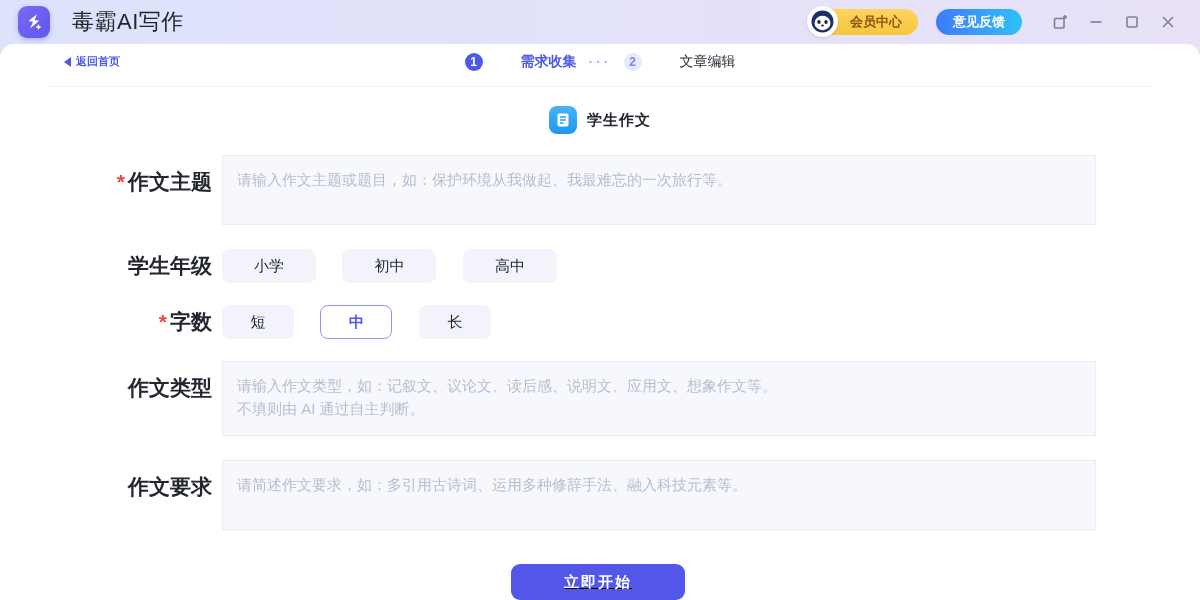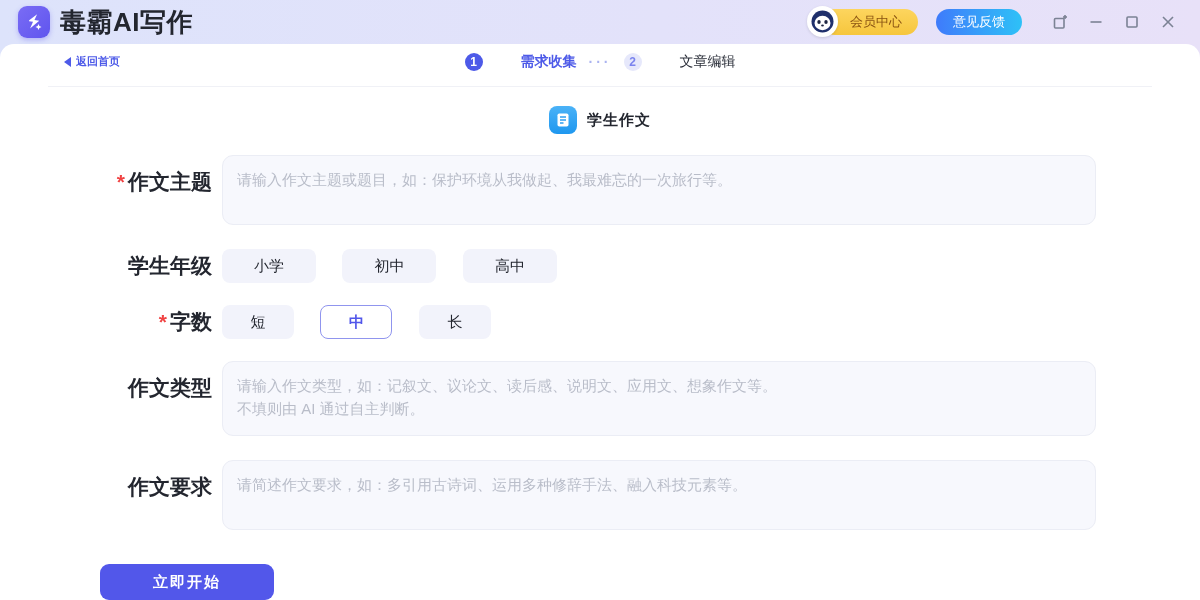--- a/index.html
+++ b/index.html
@@ -5,25 +5,25 @@
   * { margin:0; padding:0; box-sizing:border-box; }
   html,body { width:1200px; height:600px; overflow:hidden;
     font-family:"Liberation Sans","DejaVu Sans",sans-serif; }
   body { background:linear-gradient(90deg,#dde3fb 0%,#e3e2fa 55%,#e8e1f8 100%); }
 
   
   .titlebar { height:44px; display:flex; align-items:center; padding:0 18px; }
   .logo { width:32px; height:32px; border-radius:9px;
     background:linear-gradient(135deg,#7a6cf5,#5f55ee); display:flex;
     align-items:center; justify-content:center; box-shadow:0 2px 5px rgba(95,85,238,.35); }
-  .app-title { font-size:26px; font-weight:bold; color:#23262f; margin-left:10px; letter-spacing:.5px; }
+  .app-title { font-size:22px; font-weight:normal; color:#23262f; margin-left:22px; letter-spacing:.5px; }
   .titlebar-right { margin-left:auto; display:flex; align-items:center; gap:14px; }
   .member-wrap { position:relative; margin-right:4px; }
   .pill { height:26px; border-radius:13px; display:flex; align-items:center;
-    font-size:13px; font-weight:normal; cursor:pointer; }
+    font-size:13px; font-weight:bold; cursor:pointer; }
   .member-pill { background:linear-gradient(180deg,#fdd55e,#f6c63d);
     color:var(--member-text,#8a5412); padding:0 16px 0 28px; }
   .avatar { position:absolute; left:-15px; top:-3px; width:31px; height:31px;
     border-radius:50%; background:#fff; display:flex; align-items:center;
     justify-content:center; box-shadow:0 1px 3px rgba(0,0,0,.12); }
   .feedback-pill { background:linear-gradient(90deg,#3f7bfb,#2ec1f7); color:#fff; padding:0 17px; }
   .win-controls { display:flex; align-items:center; gap:8px; margin-left:10px; }
   .win-btn { width:28px; height:28px; display:flex; align-items:center;
     justify-content:center; cursor:pointer; border-radius:5px; }
   .win-btn svg { stroke:#7b8294; stroke-width:1.6; fill:none; }
@@ -58,35 +58,35 @@
   .form-title { font-size:15px; font-weight:bold; color:#23262f; letter-spacing:1px; }
 
   .form { margin:21px 104px 0 100px; }
   .form-row { display:flex; margin-bottom:20px; }
   .form-label { width:122px; flex:0 0 122px; text-align:right; font-size:21px;
     font-weight:bold; color:#23262f; padding-right:10px; white-space:nowrap; }
   .form-row.area .form-label { padding-top:13px; }
   .form-row.chips { align-items:center; margin-bottom:22px; }
   .required { color:var(--required-red,#f04343); margin-right:3px; font-weight:bold; }
   .form-field { flex:1; }
-  textarea { width:100%; resize:none; border:1px solid #ebedf5; border-radius:11px;
+  textarea { width:100%; resize:none; border:1px solid #ebedf5; border-radius:0;
     background:#f7f8fd; padding:12px 14px; font-size:15px; color:#23262f;
     font-family:"Liberation Sans","DejaVu Sans",sans-serif; line-height:1.55; outline:none; }
   textarea::placeholder { color:#b9bdc9; }
   .ta-topic { height:70px; }
   .ta-type  { height:75px; }
   .ta-req   { height:70px; }
   .chip { display:inline-flex; align-items:center; justify-content:center;
     height:34px; border-radius:8px; background:#f2f3fb; border:1px solid transparent;
     color:#23262f; font-size:15px; cursor:pointer; margin-right:22px; }
   .chip.w-s { width:72px; } .chip.w-m { width:94px; }
   .chip.selected { background:#ffffff; border-color:#9095ee;
     color:var(--accent-purple,#4d52ea); font-weight:bold; }
 
-  .submit-row { display:flex; margin-top:30px; }
+  .submit-row { display:flex; justify-content:center; margin-top:30px;text-decoration:underline; }
   .submit-btn { width:174px; height:36px; border:none; border-radius:9px;
     background:var(--accent-purple,#5257ea); color:#fff; font-size:15px;
     font-weight:bold; letter-spacing:2px; cursor:pointer;
     font-family:"Liberation Sans","DejaVu Sans",sans-serif; }
 </style>
 </head>
 <body>
 
 <div class="titlebar">
   <div class="logo">

